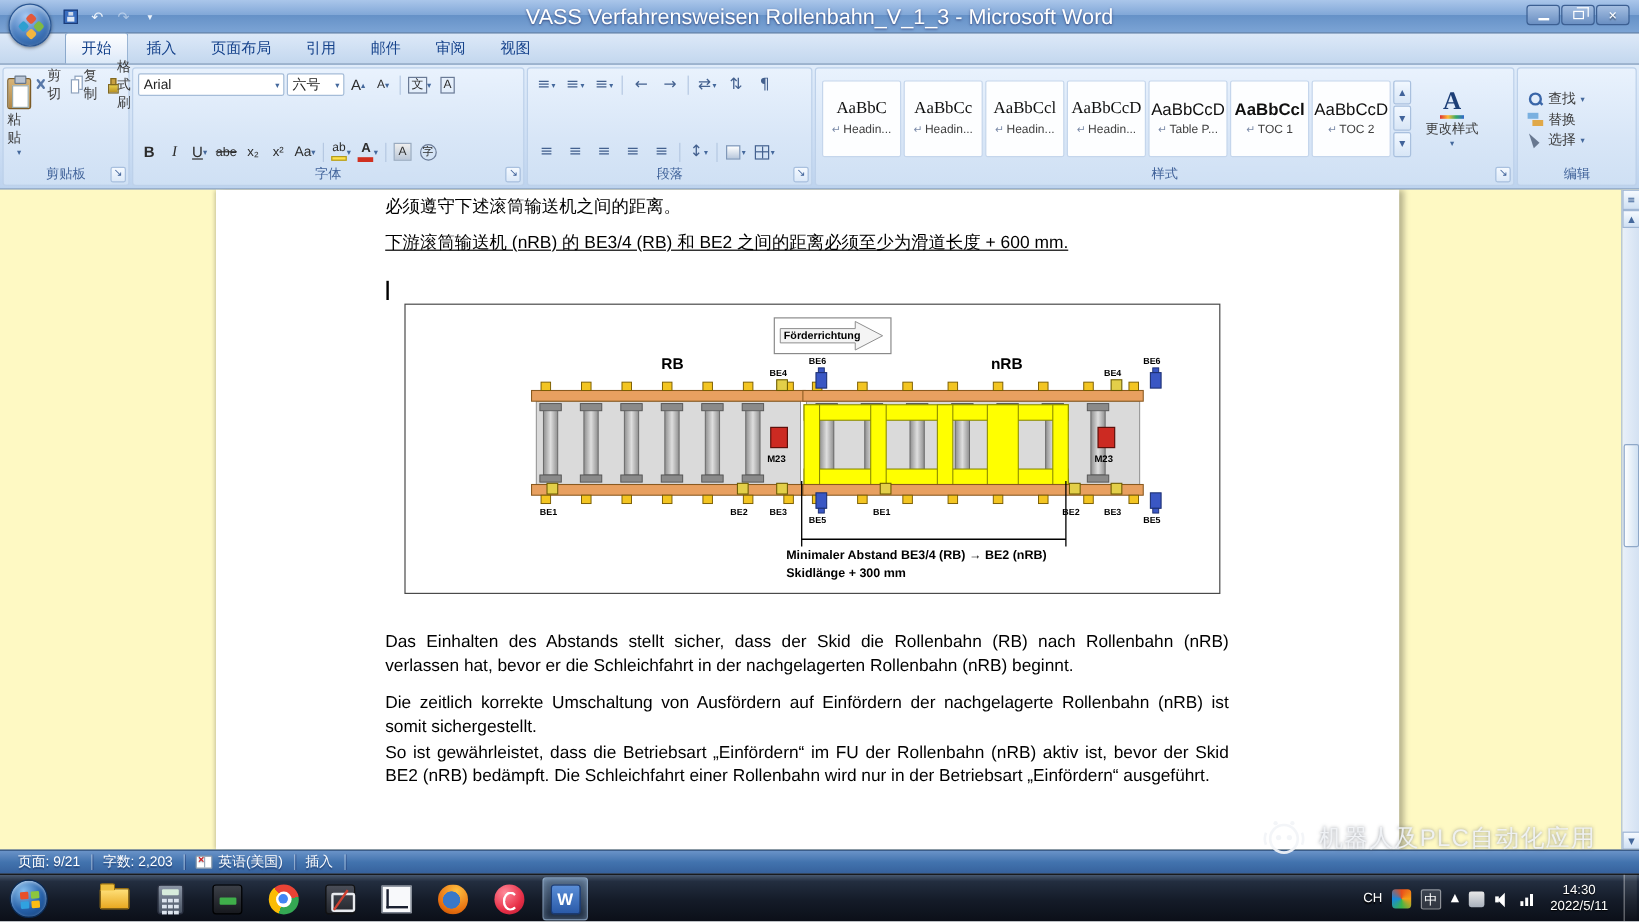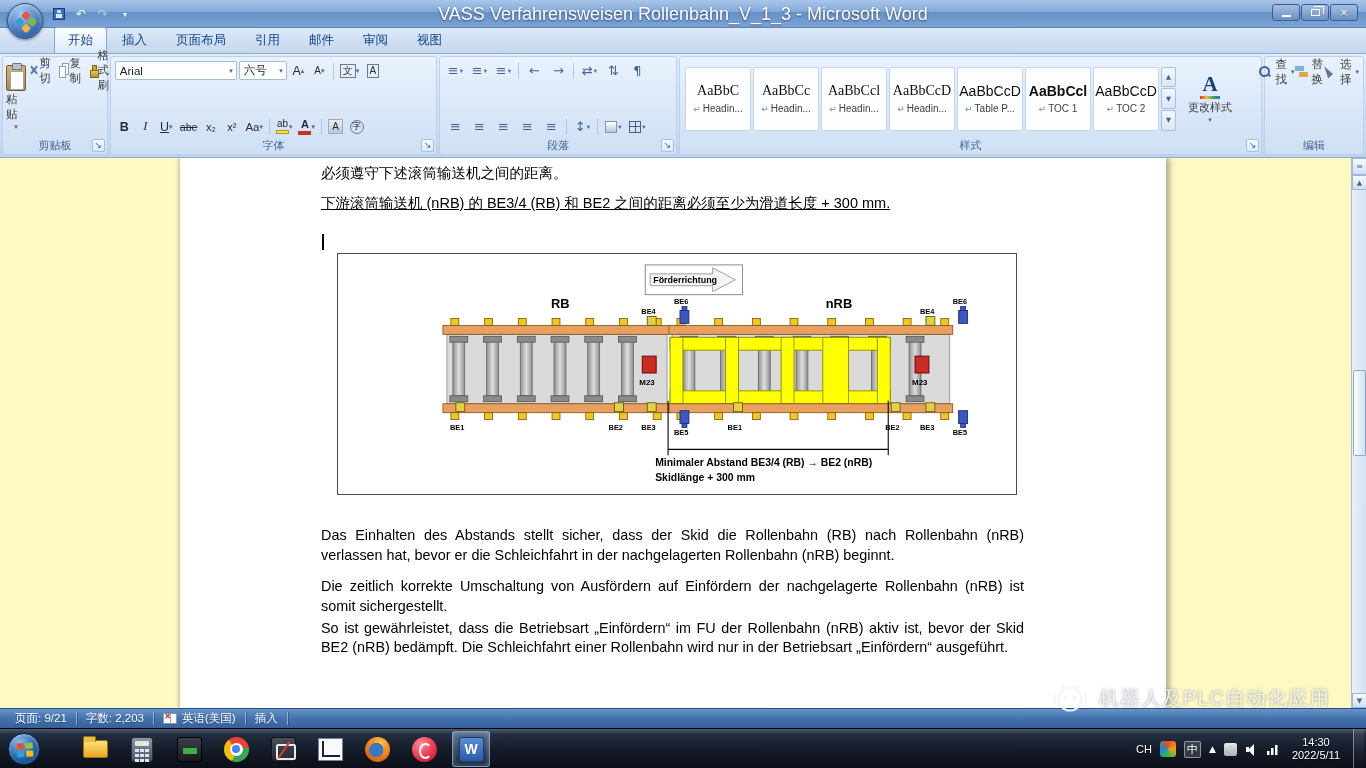--- a/index.html
+++ b/index.html
@@ -114,21 +114,21 @@
   .gal-scroll{width:15px;height:64px;display:flex;flex-direction:column;gap:1px}
   .gal-btn{flex:1;border:1px solid #a9c0de;background:linear-gradient(#f2f8ff,#d8e6f6);font-size:6.5px;
     color:#41639a;display:flex;align-items:center;justify-content:center;border-radius:2px;font-family:"DejaVu Sans",sans-serif}
   .chgstyle{width:64px;height:68px;display:flex;flex-direction:column;align-items:center;justify-content:center;
     border-radius:3px;color:#3c3c3c;gap:1px}
   .chg-A{font-size:21px;font-weight:bold;color:#1d3f77;line-height:1;font-family:"Liberation Serif",serif}
   .chg-bar{width:20px;height:3px;background:linear-gradient(90deg,#d33,#fb3,#3a6,#36c)}
   .chg-lbl{font-size:11px}
 
   
-  .edit-wrap{position:absolute;top:6px;left:8px;right:4px;bottom:18px;display:flex;flex-direction:row;justify-content:flex-end}
+  .edit-wrap{position:absolute;top:6px;left:8px;right:4px;bottom:18px;display:flex;flex-direction:column;justify-content:center}
   .erow{display:flex;align-items:center;gap:4px;font-size:11.5px;color:#3c3c3c;height:17px}
   .eic{width:13px;height:13px;position:relative;flex:none}
   .eic.find::before{content:"";position:absolute;left:1px;top:1px;width:7px;height:7px;border:2px solid #3a66a8;border-radius:50%}
   .eic.find::after{content:"";position:absolute;left:9px;top:9px;width:4px;height:2px;background:#3a66a8;transform:rotate(45deg)}
   .eic.replace{background:linear-gradient(#7ab0e0 0 0) 0 1px/9px 5px no-repeat,linear-gradient(#e0a848 0 0) 4px 7px/9px 5px no-repeat}
   .eic.select::before{content:"";position:absolute;left:3px;top:0;width:0;height:0;border-left:6px solid #687890;
     border-top:10px solid transparent;border-bottom:3px solid transparent;transform:rotate(-18deg)}
 
   
   .docarea{position:absolute;top:158px;left:0;width:100%;height:550px;background:#fef9c3;overflow:hidden}
@@ -489,21 +489,21 @@
         </div>
       </div>
       <div class="glabel">编辑</div>
     </div>
   </div>
 
   <div class="docarea">
     <div class="page">
       <div class="doc-text-top">
         <p class="p1">必须遵守下述滚筒输送机之间的距离。</p>
-        <p class="p2">下游滚筒输送机 (nRB) 的 BE3/4 (RB) 和 BE2 之间的距离必须至少为滑道长度 + 300 mm.</p>
+        <p class="p2">下游滚筒输送机 (nRB) 的 BE3/4 (RB) 和 BE2 之间的距离必须至少为滑道长度 + 600 mm.</p>
       </div>
       <div class="caret"></div>
 
       <div class="diagram">
         <svg viewBox="0 0 680 242" font-family="Liberation Sans, DejaVu Sans, sans-serif">
           <defs>
             <linearGradient id="rollGrad" x1="0" y1="0" x2="1" y2="0">
               <stop offset="0" stop-color="#8f8f8f"></stop>
                 <stop offset="0.5" stop-color="#dedede"></stop>
                 <stop offset="1" stop-color="#8f8f8f"></stop>

